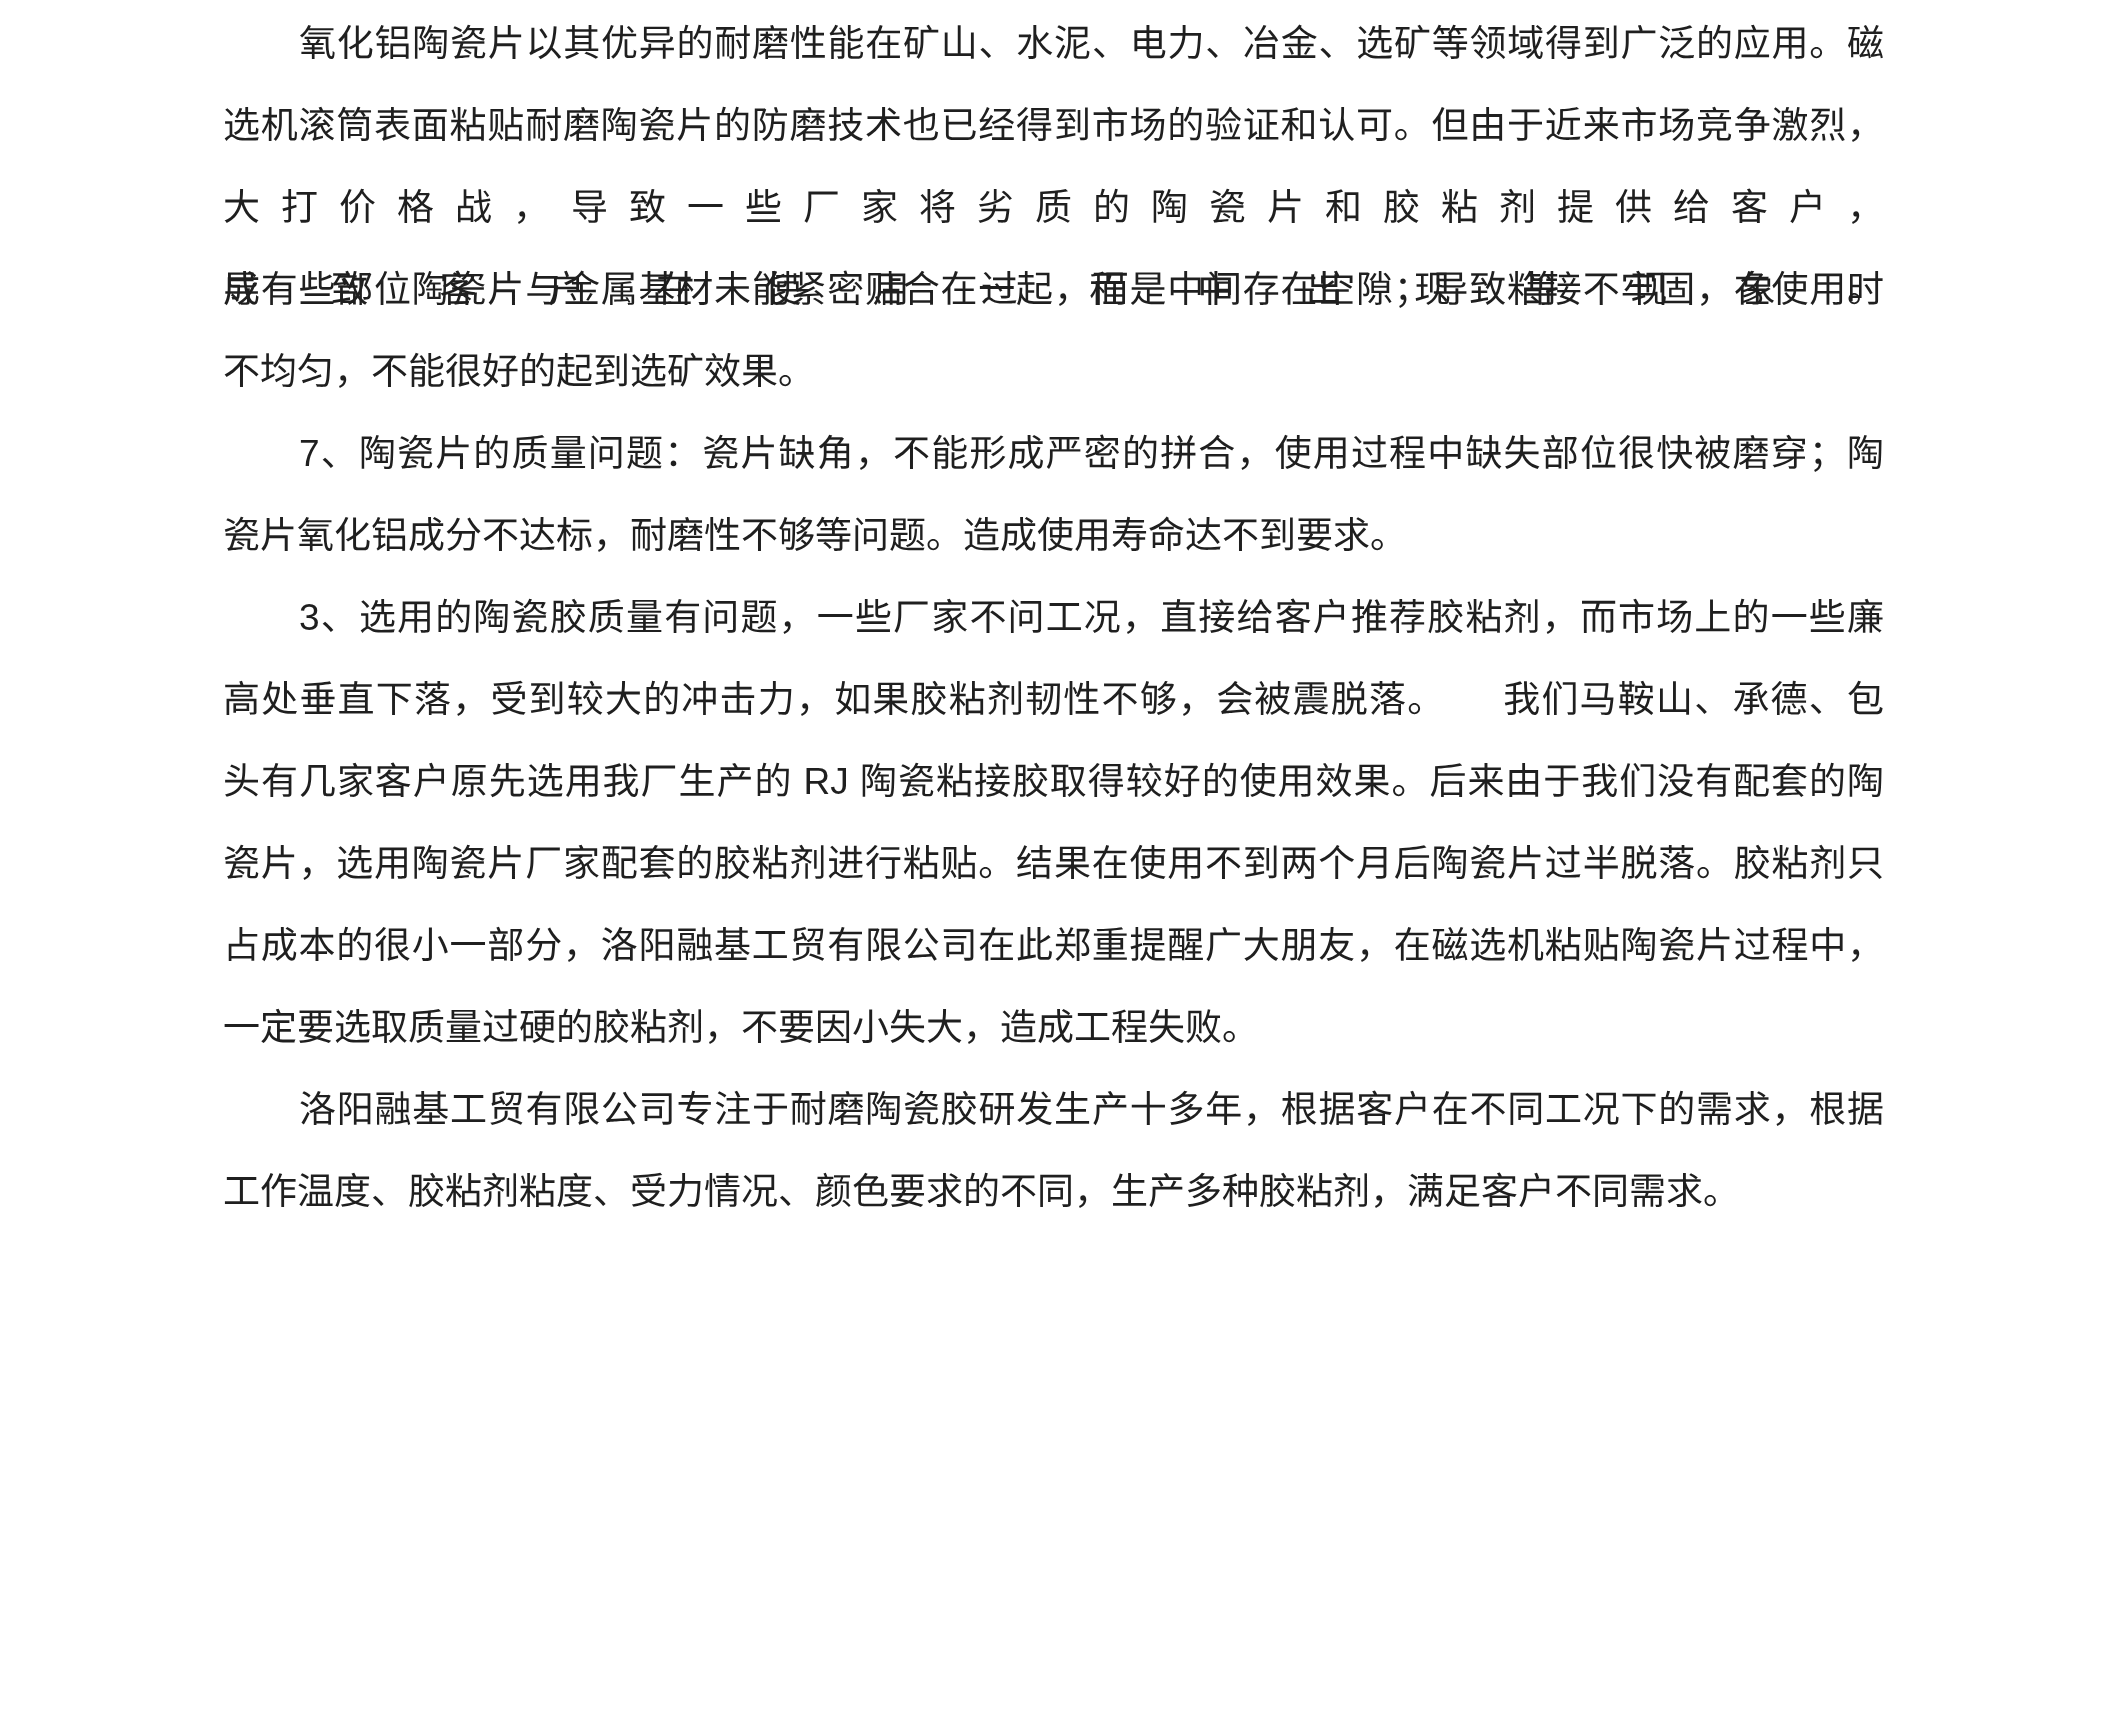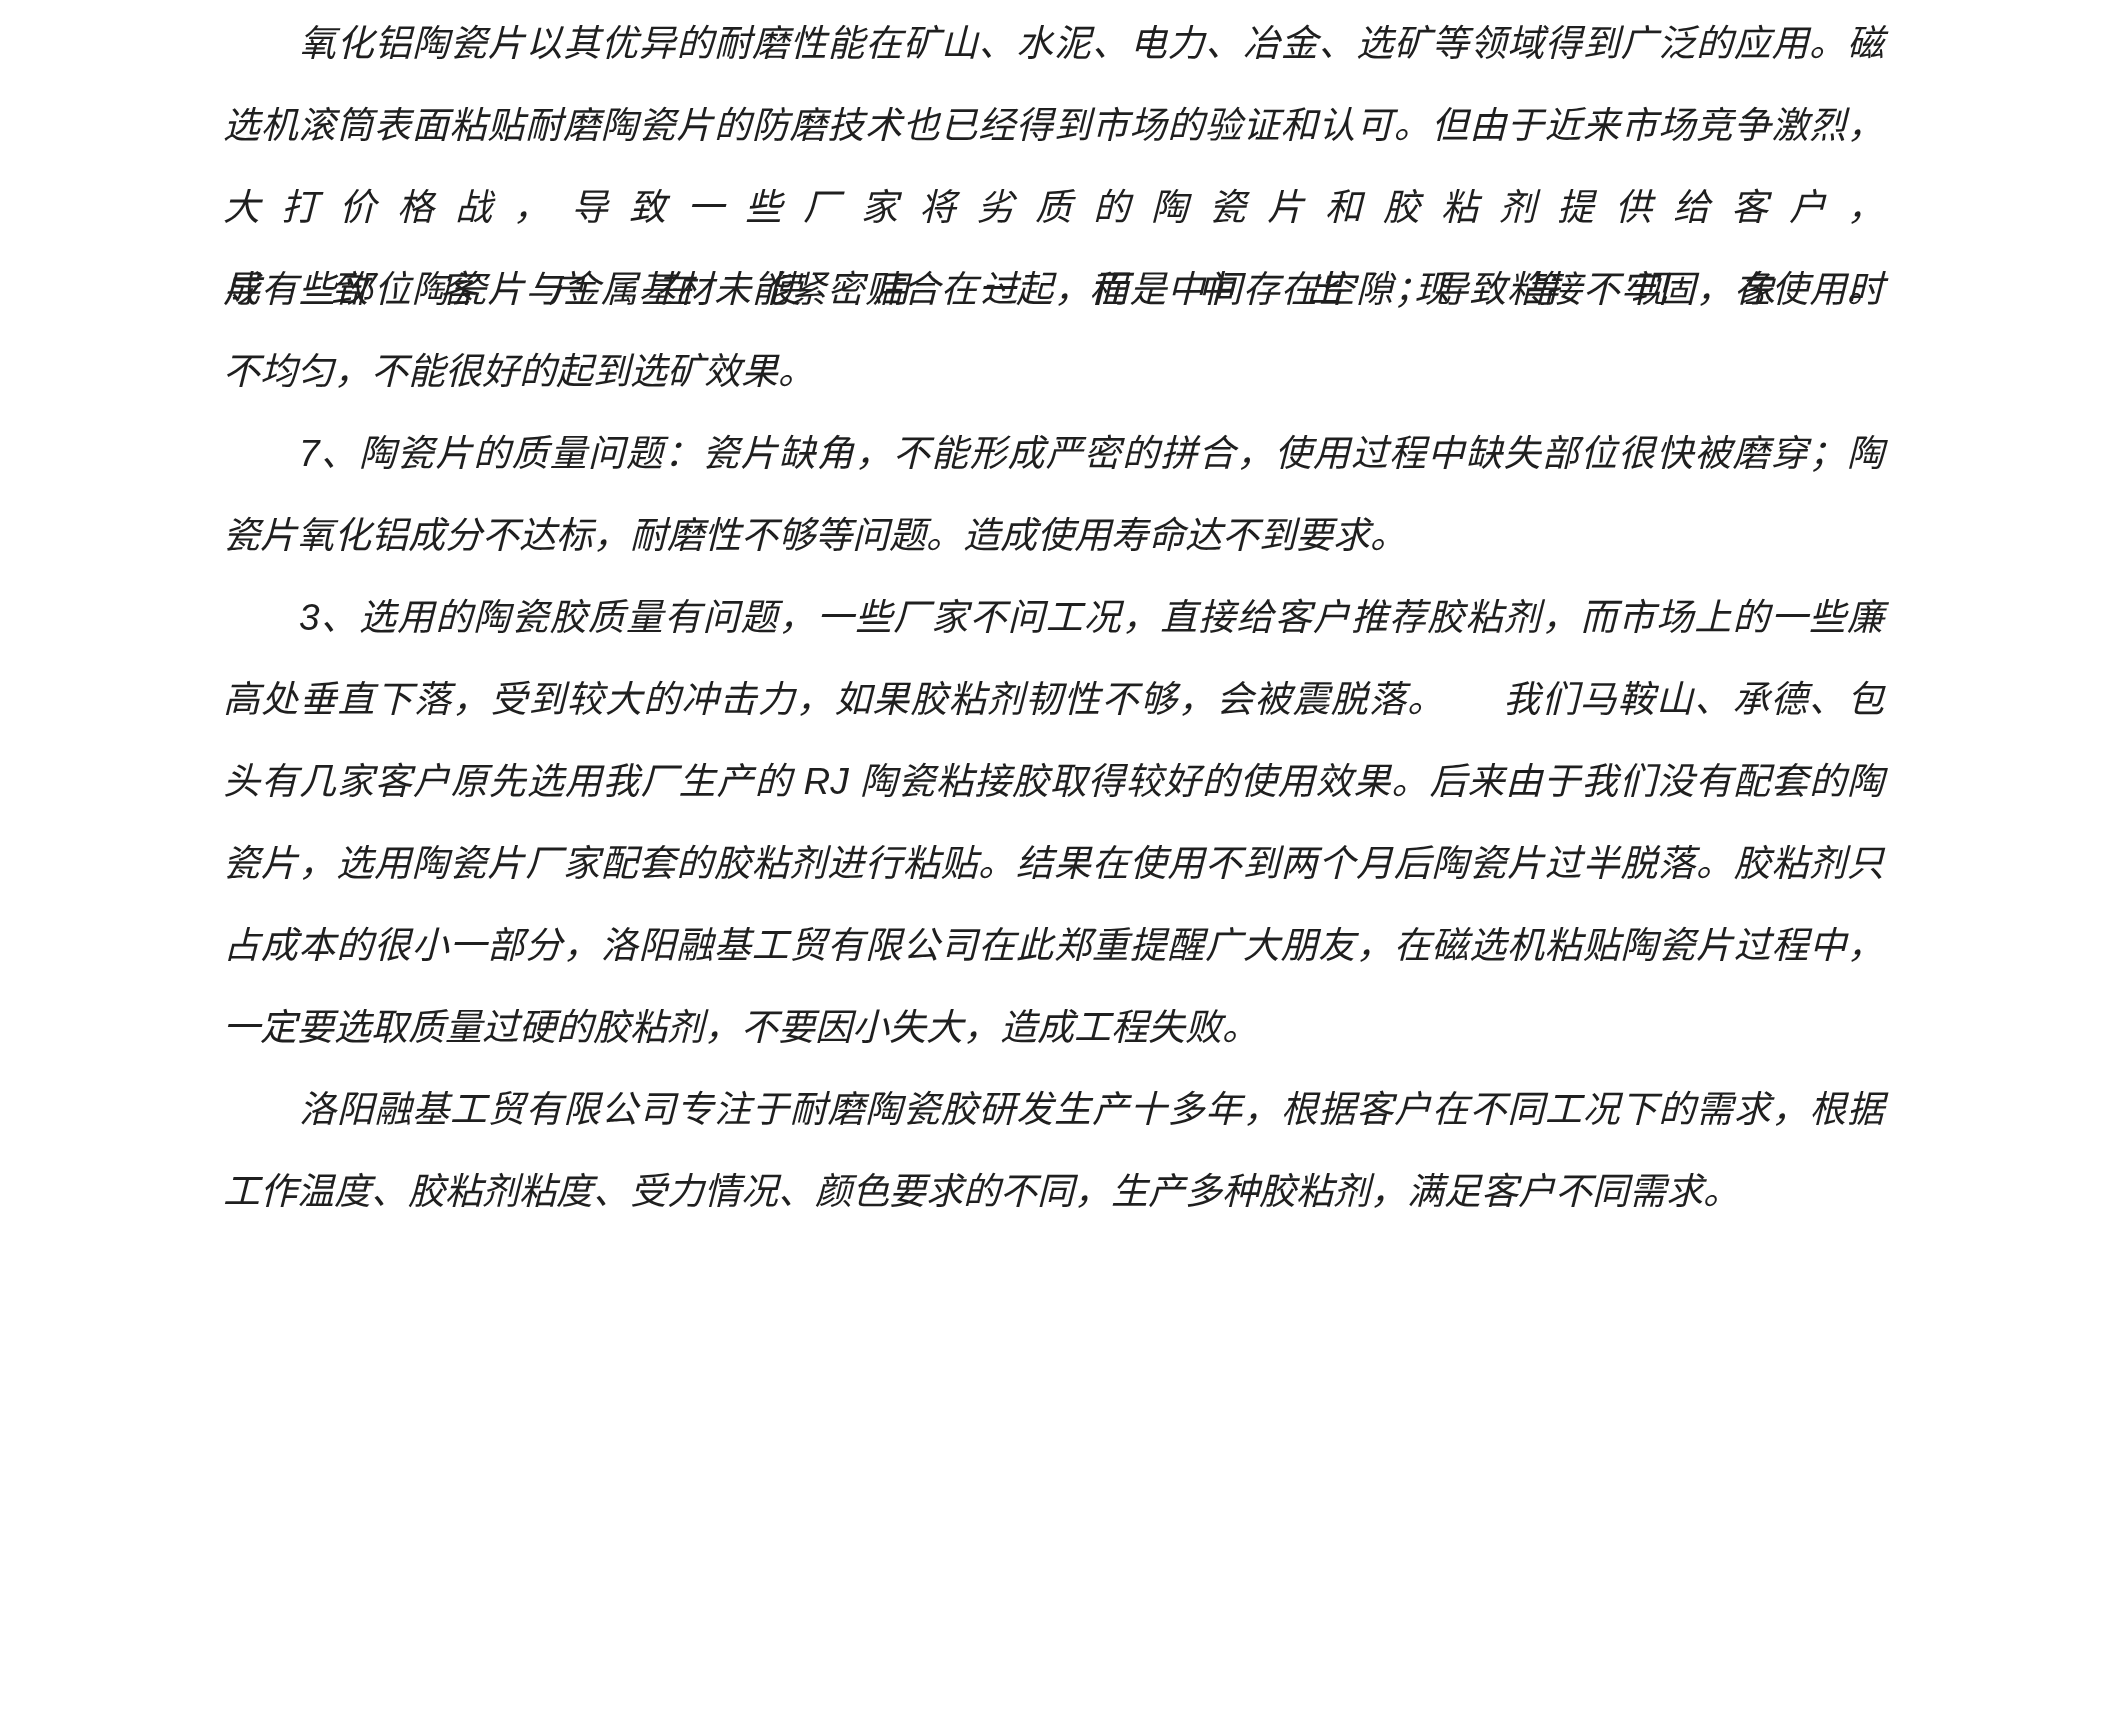--- a/index.html
+++ b/index.html
@@ -27,21 +27,20 @@
   .line {
     margin: 0;
     padding: 0;
     height: 82px;
     line-height: 82px;
     white-space: pre;
     overflow: visible;
     text-align: justify;
     text-align-last: left;
     font-weight: 500;
-    font-style: italic;
   }
   .line.fill {
     white-space: normal;
     text-align: justify;
     text-align-last: justify;
     word-break: keep-all;
   }
   .line.indent {
     text-indent: 76px;
   }

